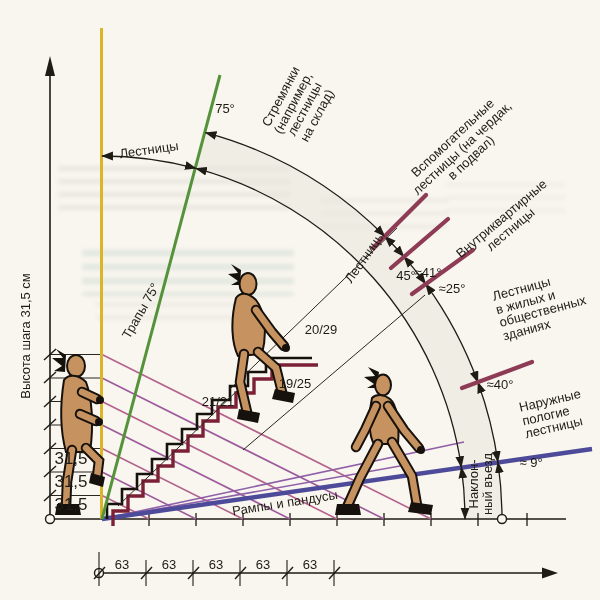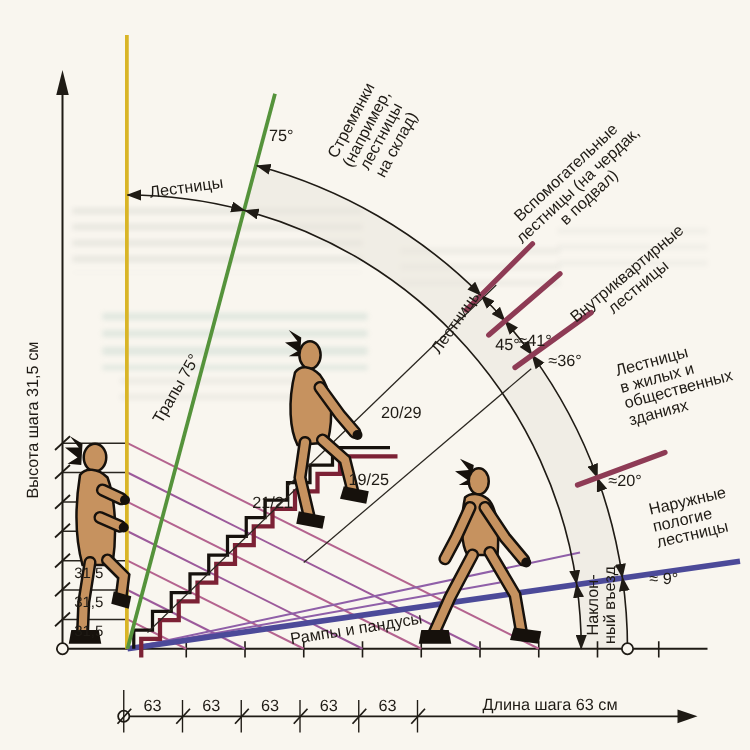--- a/index.html
+++ b/index.html
@@ -15,21 +15,21 @@
   .r8{transform:translate(-50%,-50%) rotate(-8deg);}
   .r9{transform:translate(-50%,-50%) rotate(-9deg);}
   .r13{transform:translate(-50%,-50%) rotate(-13deg);}
   .r15{transform:translate(-50%,-50%) rotate(-15deg);}
   .r40{transform:translate(-50%,-50%) rotate(-40deg);}
   .r43{transform:translate(-50%,-50%) rotate(-43deg);}
   .r55{transform:translate(-50%,-50%) rotate(-55deg);}
   .r60{transform:translate(-50%,-50%) rotate(-60deg);}
   .r62{transform:translate(-50%,-50%) rotate(-62deg);}
   .r90{transform:translate(-50%,-50%) rotate(-90deg);}
-  .small{font-size:12px;}
+  .small{font-size:17px;}
 </style>
 </head>
 <body>
 
 <div id="stage">
 
   <div class="smudge lines-smudge" style="left:58px;top:166px;width:232px;height:52px;opacity:.45;"></div>
   <div class="smudge teal-smudge" style="left:82px;top:250px;width:212px;height:46px;opacity:.5;"></div>
   <div class="smudge lines-smudge" style="left:320px;top:198px;width:128px;height:34px;opacity:.3;"></div>
   <div class="smudge lines-smudge" style="left:96px;top:302px;width:150px;height:24px;opacity:.3;"></div>
@@ -239,30 +239,29 @@
 зданиях</div>
   <div class="lbl r13 left" style="left:553px;top:414px;">Наружные
 пологие
 лестницы</div>
   <div class="lbl r55" style="left:365px;top:257px;">Лестницы</div>
   <div class="lbl r90" style="left:481px;top:484px;">Наклон-
 ный въезд</div>
 
   <div class="lbl" style="left:406px;top:232px;margin-top:44px;">45°</div>
   <div class="lbl" style="left:428px;top:260px;margin-top:13px;">≈41°</div>
-  <div class="lbl" style="left:452px;top:289px;">≈36°</div>
-  <div class="lbl" style="left:500px;top:385px;">≈20°</div>
+  <div class="lbl" style="left:452px;top:289px;">≈25°</div>
+  <div class="lbl" style="left:500px;top:385px;">≈40°</div>
   <div class="lbl" style="left:531px;top:463px;">≈ 9°</div>
 
   <div class="lbl" style="left:218px;top:402px;">21/21</div>
   <div class="lbl" style="left:295px;top:384px;">19/25</div>
   <div class="lbl" style="left:321px;top:330px;">20/29</div>
 
   <div class="lbl r9" style="left:285px;top:503px;">Рампы и пандусы</div>
 
   <div class="lbl" style="left:122px;top:565px;">63</div>
   <div class="lbl" style="left:169px;top:565px;">63</div>
   <div class="lbl" style="left:216px;top:565px;">63</div>
   <div class="lbl" style="left:263px;top:565px;">63</div>
   <div class="lbl" style="left:310px;top:565px;">63</div>
-  <div class="lbl" style="left:440px;top:564px;">Длина шага 63 см</div>
 
 </div>
 
 </body></html>

